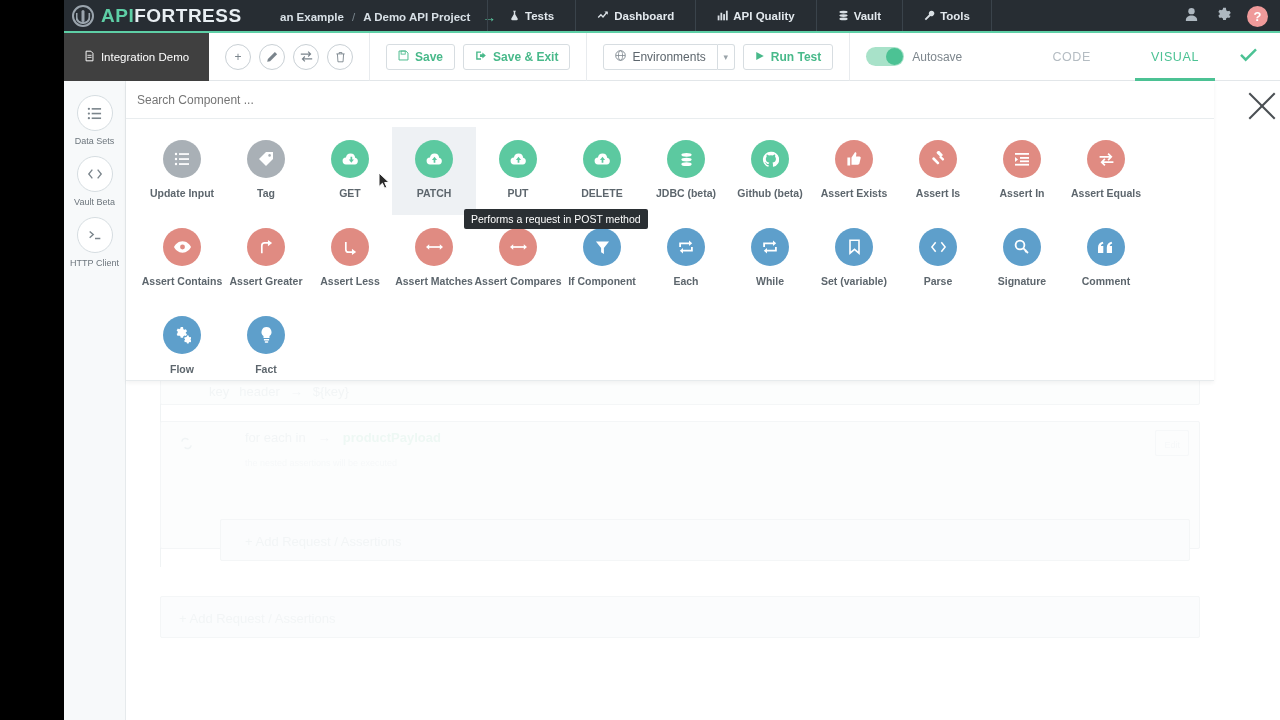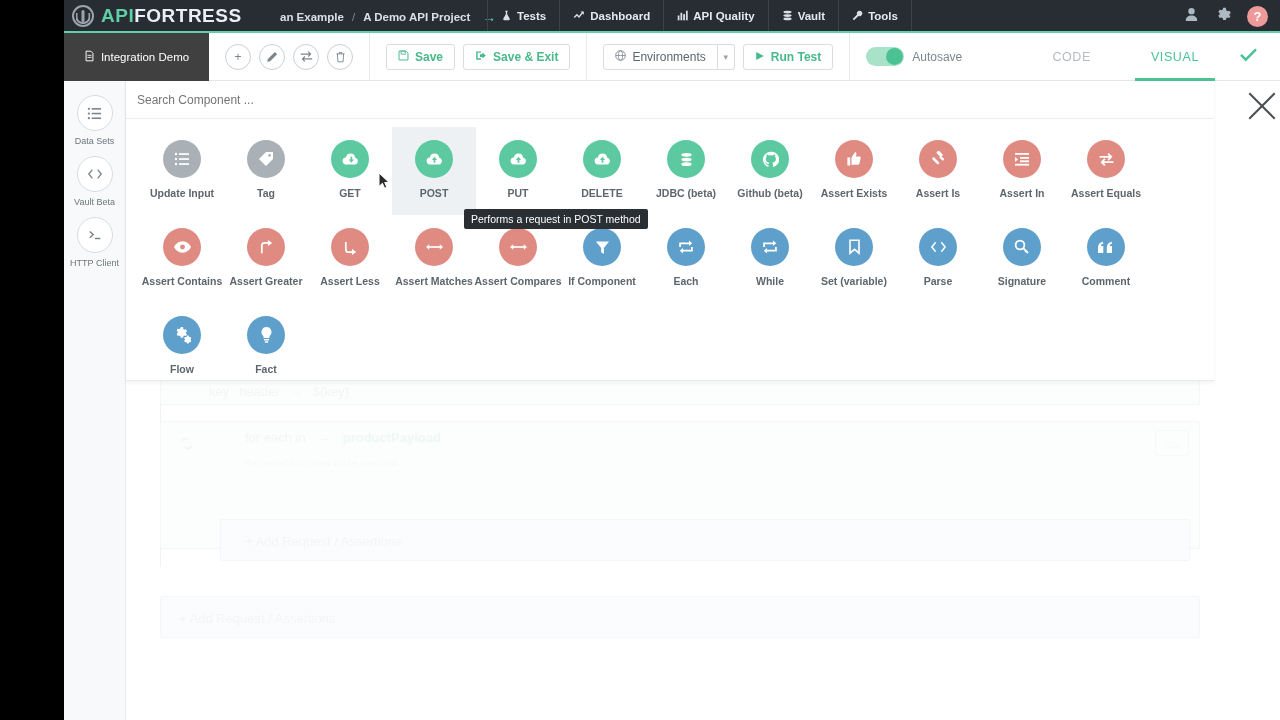--- a/index.html
+++ b/index.html
@@ -50,21 +50,21 @@
   }
   .crumbs .sep { color: #7c8890; font-weight: normal; }
   .crumbs .arrow { color: #5ecfa6; font-size: 14px; margin-left: 4px; }
 
   .navitems {
     position: absolute; left: 487px; top: 0; height: 32px;
     display: flex; align-items: center;
   }
   .navitem {
     display: flex; align-items: center; gap: 5px;
-    height: 32px; padding: 0 13px;
+    height: 32px; padding: 0 21px;
     font-size: 11.5px; font-weight: bold; color: #e3e9ee;
     border-left: 1px solid #3a434b;
     cursor: pointer;
   }
   .navitem:last-child { border-right: 1px solid #3a434b; }
   .navitem .ic { font-size: 11px; opacity: .95; }
 
   .topright {
     position: absolute; right: 12px; top: 0; height: 32px;
     display: flex; align-items: center; gap: 16px;
@@ -530,21 +530,21 @@
         <div class="clbl">GET</div>
       </div>
 
       <div class="cell hover">
         <div class="bubble" style="background:#5cc9a0;">
           <svg width="17" height="17" viewBox="0 0 16 16">
               <path fill="#fff" d="M12.4 6.3A4.4 4.4 0 0 0 3.7 6 3.3 3.3 0 0 0 4 12.6h8.1a3.2 3.2 0 0 0 .3-6.3z"></path>
               <path fill="#5cc9a0" d="M8.8 11H7.2V8.4H5.6L8 5.3l2.4 3.1H8.8z"></path>
             </svg>
         </div>
-        <div class="clbl">POST</div>
+        <div class="clbl">PATCH</div>
       </div>
 
       <div class="cell">
         <div class="bubble" style="background:#5cc9a0;">
           <svg width="17" height="17" viewBox="0 0 16 16">
               <path fill="#fff" d="M12.4 6.3A4.4 4.4 0 0 0 3.7 6 3.3 3.3 0 0 0 4 12.6h8.1a3.2 3.2 0 0 0 .3-6.3z"></path>
               <path fill="#5cc9a0" d="M8.8 11H7.2V8.4H5.6L8 5.3l2.4 3.1H8.8z"></path>
             </svg>
         </div>
         <div class="clbl">PUT</div>

